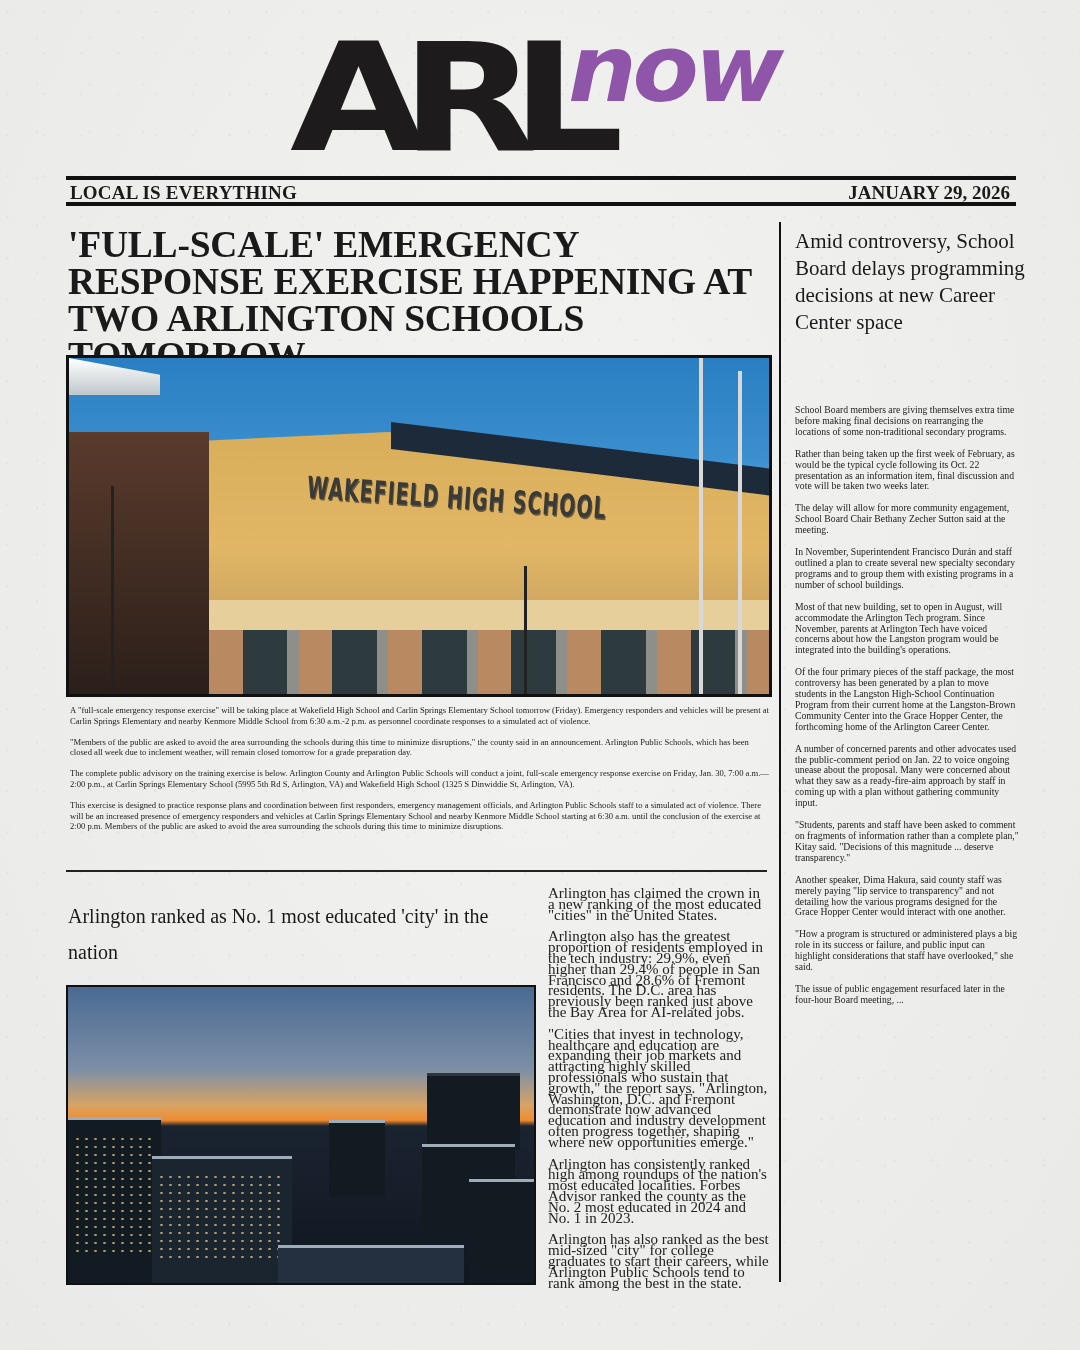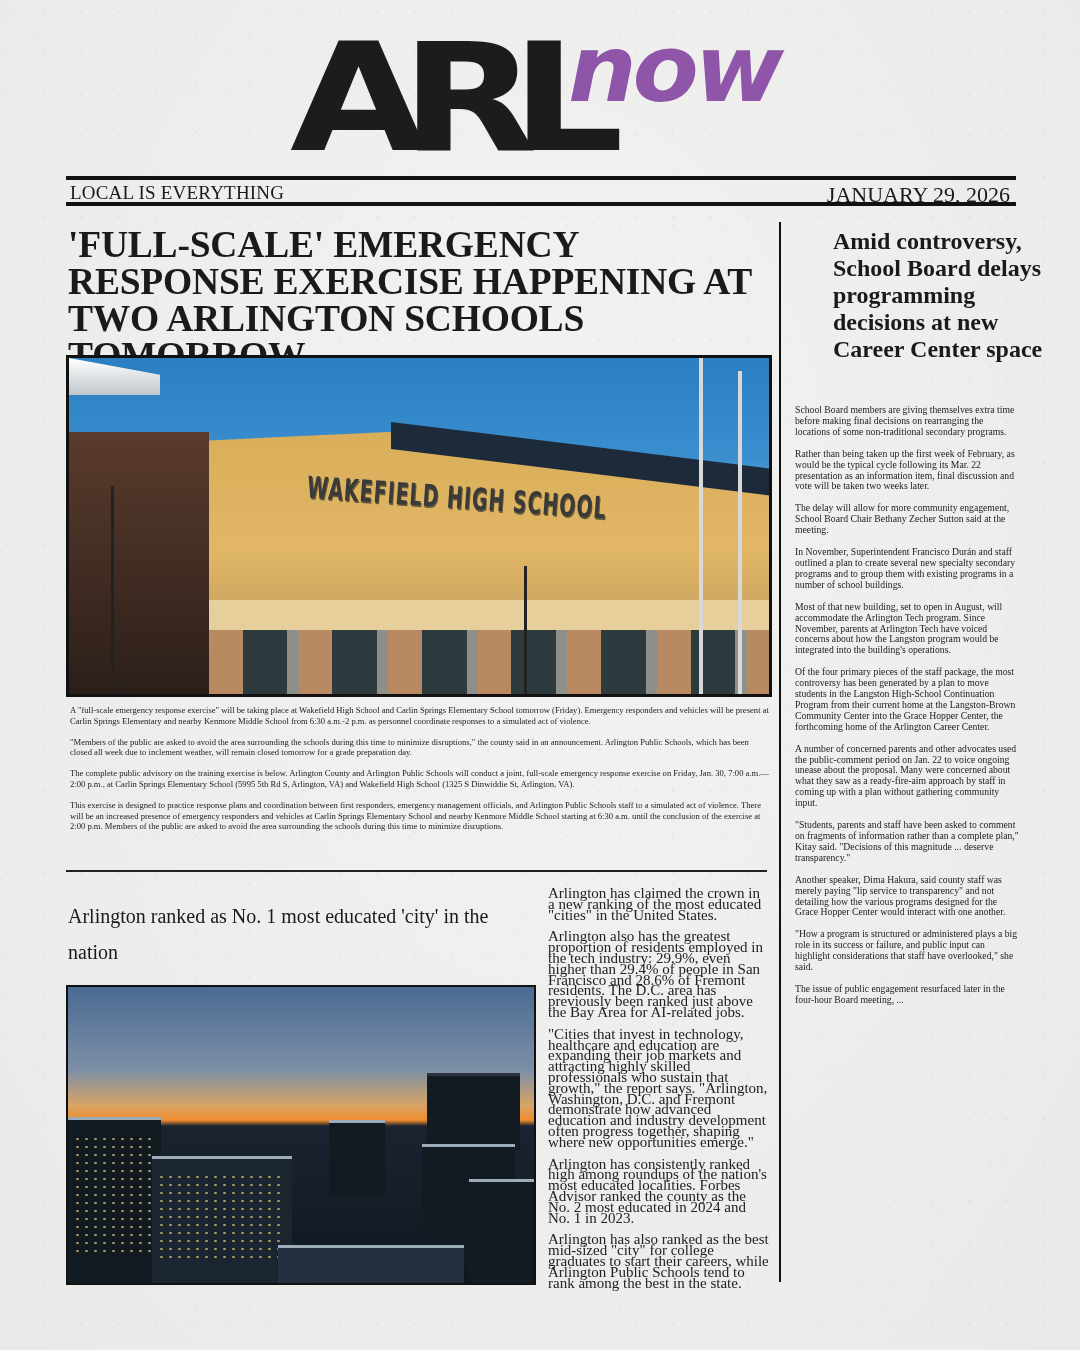--- a/index.html
+++ b/index.html
@@ -12,22 +12,22 @@
     background-size:37px 41px, 53px 47px, 100% 100%;
     font-family:"Liberation Serif","DejaVu Serif",serif;color:#1a1a1a;}
   .abs{position:absolute;}
   
   .logo{left:290px;top:36px;width:510px;height:124px;}
   .logo-arl{position:absolute;left:0;top:0;font-family:"DejaVu Sans",sans-serif;font-weight:900;font-size:150px;
     letter-spacing:-22px;color:#1d1b1c;line-height:124px;transform:scaleX(1.18);transform-origin:left center;}
   .logo-now{position:absolute;left:278px;top:-6px;font-family:"DejaVu Sans",sans-serif;font-weight:900;font-style:italic;
     font-size:92px;color:#8e55a8;letter-spacing:-4px;line-height:80px;transform:scaleX(1.05);transform-origin:left center;}
   .rule-thick{left:66px;width:950px;height:4px;background:#111;}
-  .tagline{left:70px;top:182px;font-size:19px;font-weight:normal;letter-spacing:0.2px;}
-  .dateline{right:70px;top:182px;font-size:22px;font-weight:normal;}
+  .tagline{left:70px;top:182px;font-size:19px;font-weight:bold;letter-spacing:0.2px;}
+  .dateline{right:70px;top:182px;font-size:19px;font-weight:bold;}
   
   .main-head{left:68px;top:226px;width:700px;font-size:37.5px;font-weight:bold;line-height:37px;letter-spacing:-0.2px;}
   .photo1{left:66px;top:355px;width:700px;height:336px;border:3px solid #111;overflow:hidden;
     background:linear-gradient(180deg,#2a7fc2 0%,#3b8fcf 30%,#5aa4d8 40%);}
   .p1-build{position:absolute;left:20%;top:22%;width:80%;height:85%;background:linear-gradient(180deg,#d8ae5a 0%,#e1b766 40%,#c9a060 70%,#7c5b3b 100%);
     clip-path:polygon(0 3%,32% 0%,32% 0%,100% 13%,100% 100%,0 100%);}
   .p1-roof{position:absolute;left:46%;top:19%;width:54%;height:8%;background:#1d2a3a;transform:skewY(7deg);transform-origin:left top;}
   .p1-left{position:absolute;left:0;top:22%;width:20%;height:78%;background:linear-gradient(180deg,#5a3b2c,#2b1f1a);}
   .p1-awning{position:absolute;left:0;top:0;width:13%;height:11%;background:linear-gradient(180deg,#fff,#bfc7cc);clip-path:polygon(0 0,100% 45%,100% 100%,0 100%);}
   .p1-sign{position:absolute;left:34%;top:38%;font-family:"DejaVu Sans",sans-serif;font-weight:bold;font-size:19px;color:#3a3a38;
@@ -41,21 +41,21 @@
   .vrule{left:779px;top:222px;width:1.5px;height:1060px;background:#111;}
   
   .head2{left:68px;top:898px;width:470px;font-size:20px;font-weight:normal;line-height:36px;}
   .photo2{left:66px;top:985px;width:466px;height:296px;border:2px solid #111;overflow:hidden;
     background:linear-gradient(180deg,#4a6a92 0%,#7d8fa7 28%,#d7a465 40%,#f08c2e 45%,#1a2330 47%,#0f1820 100%);}
   .p2-b{position:absolute;background:#121a22;border-top:3px solid #9eabb8;}
   .p2-lights{position:absolute;background-image:radial-gradient(circle,#f3d27a 0 1px,transparent 1.4px);background-size:9px 8px;opacity:0.7;}
   .col2{left:548px;top:888px;width:222px;font-size:15px;line-height:10.8px;color:#222;}
   .col2 p{margin:0 0 11px 0;}
   
-  .head3{left:833px;top:228px;width:230px;font-size:24px;font-weight:bold;line-height:27px;}
+  .head3{left:795px;top:228px;width:230px;font-size:21px;font-weight:normal;line-height:27px;}
   .col3{left:795px;top:405px;width:225px;font-size:9.7px;line-height:10.9px;color:#222;}
   .col3 p{margin:0 0 11px 0;}
 </style>
 </head>
 <body>
 
 <div class="abs logo">
   <span class="logo-arl" style="color: rgb(29, 27, 28);">ARL</span>
   <span class="logo-now" style="color: rgb(142, 85, 168);">now</span>
 </div>
@@ -103,21 +103,21 @@
   <p>Arlington has claimed the crown in a new ranking of the most educated "cities" in the United States.</p>
   <p>Arlington also has the greatest proportion of residents employed in the tech industry: 29.9%, even higher than 29.4% of people in San Francisco and 28.6% of Fremont residents. The D.C. area has previously been ranked just above the Bay Area for AI-related jobs.</p>
   <p>"Cities that invest in technology, healthcare and education are expanding their job markets and attracting highly skilled professionals who sustain that growth," the report says. "Arlington, Washington, D.C. and Fremont demonstrate how advanced education and industry development often progress together, shaping where new opportunities emerge."</p>
   <p>Arlington has consistently ranked high among roundups of the nation's most educated localities. Forbes Advisor ranked the county as the No. 2 most educated in 2024 and No. 1 in 2023.</p>
   <p>Arlington has also ranked as the best mid-sized "city" for college graduates to start their careers, while Arlington Public Schools tend to rank among the best in the state.</p>
 </div>
 
 <h2 class="abs head3" style="margin:0">Amid controversy, School Board delays programming decisions at new Career Center space</h2>
 <div class="abs col3">
   <p>School Board members are giving themselves extra time before making final decisions on rearranging the locations of some non-traditional secondary programs.</p>
-  <p>Rather than being taken up the first week of February, as would be the typical cycle following its Mar. 22 presentation as an information item, final discussion and vote will be taken two weeks later.</p>
+  <p>Rather than being taken up the first week of February, as would be the typical cycle following its Oct. 22 presentation as an information item, final discussion and vote will be taken two weeks later.</p>
   <p>The delay will allow for more community engagement, School Board Chair Bethany Zecher Sutton said at the meeting.</p>
   <p>In November, Superintendent Francisco Durán and staff outlined a plan to create several new specialty secondary programs and to group them with existing programs in a number of school buildings.</p>
   <p>Most of that new building, set to open in August, will accommodate the Arlington Tech program. Since November, parents at Arlington Tech have voiced concerns about how the Langston program would be integrated into the building's operations.</p>
   <p>Of the four primary pieces of the staff package, the most controversy has been generated by a plan to move students in the Langston High-School Continuation Program from their current home at the Langston-Brown Community Center into the Grace Hopper Center, the forthcoming home of the Arlington Career Center.</p>
   <p>A number of concerned parents and other advocates used the public-comment period on Jan. 22 to voice ongoing unease about the proposal. Many were concerned about what they saw as a ready-fire-aim approach by staff in coming up with a plan without gathering community input.</p>
   <p>"Students, parents and staff have been asked to comment on fragments of information rather than a complete plan," Kitay said. "Decisions of this magnitude ... deserve transparency."</p>
   <p>Another speaker, Dima Hakura, said county staff was merely paying "lip service to transparency" and not detailing how the various programs designed for the Grace Hopper Center would interact with one another.</p>
   <p>"How a program is structured or administered plays a big role in its success or failure, and public input can highlight considerations that staff have overlooked," she said.</p>
   <p>The issue of public engagement resurfaced later in the four-hour Board meeting, ...</p>
 </div>

